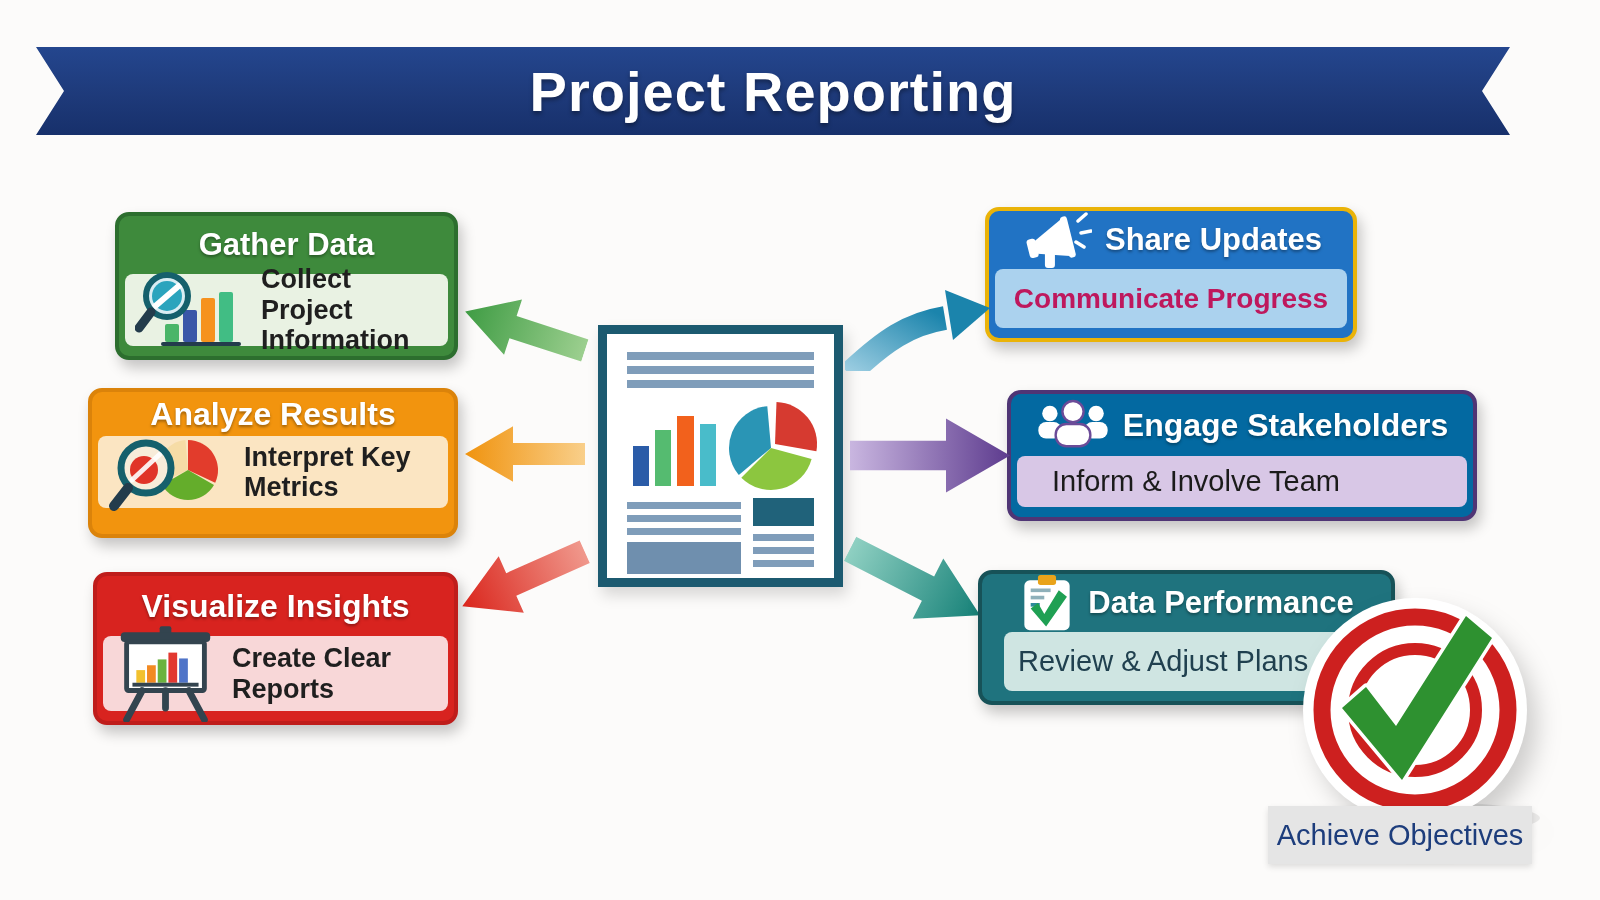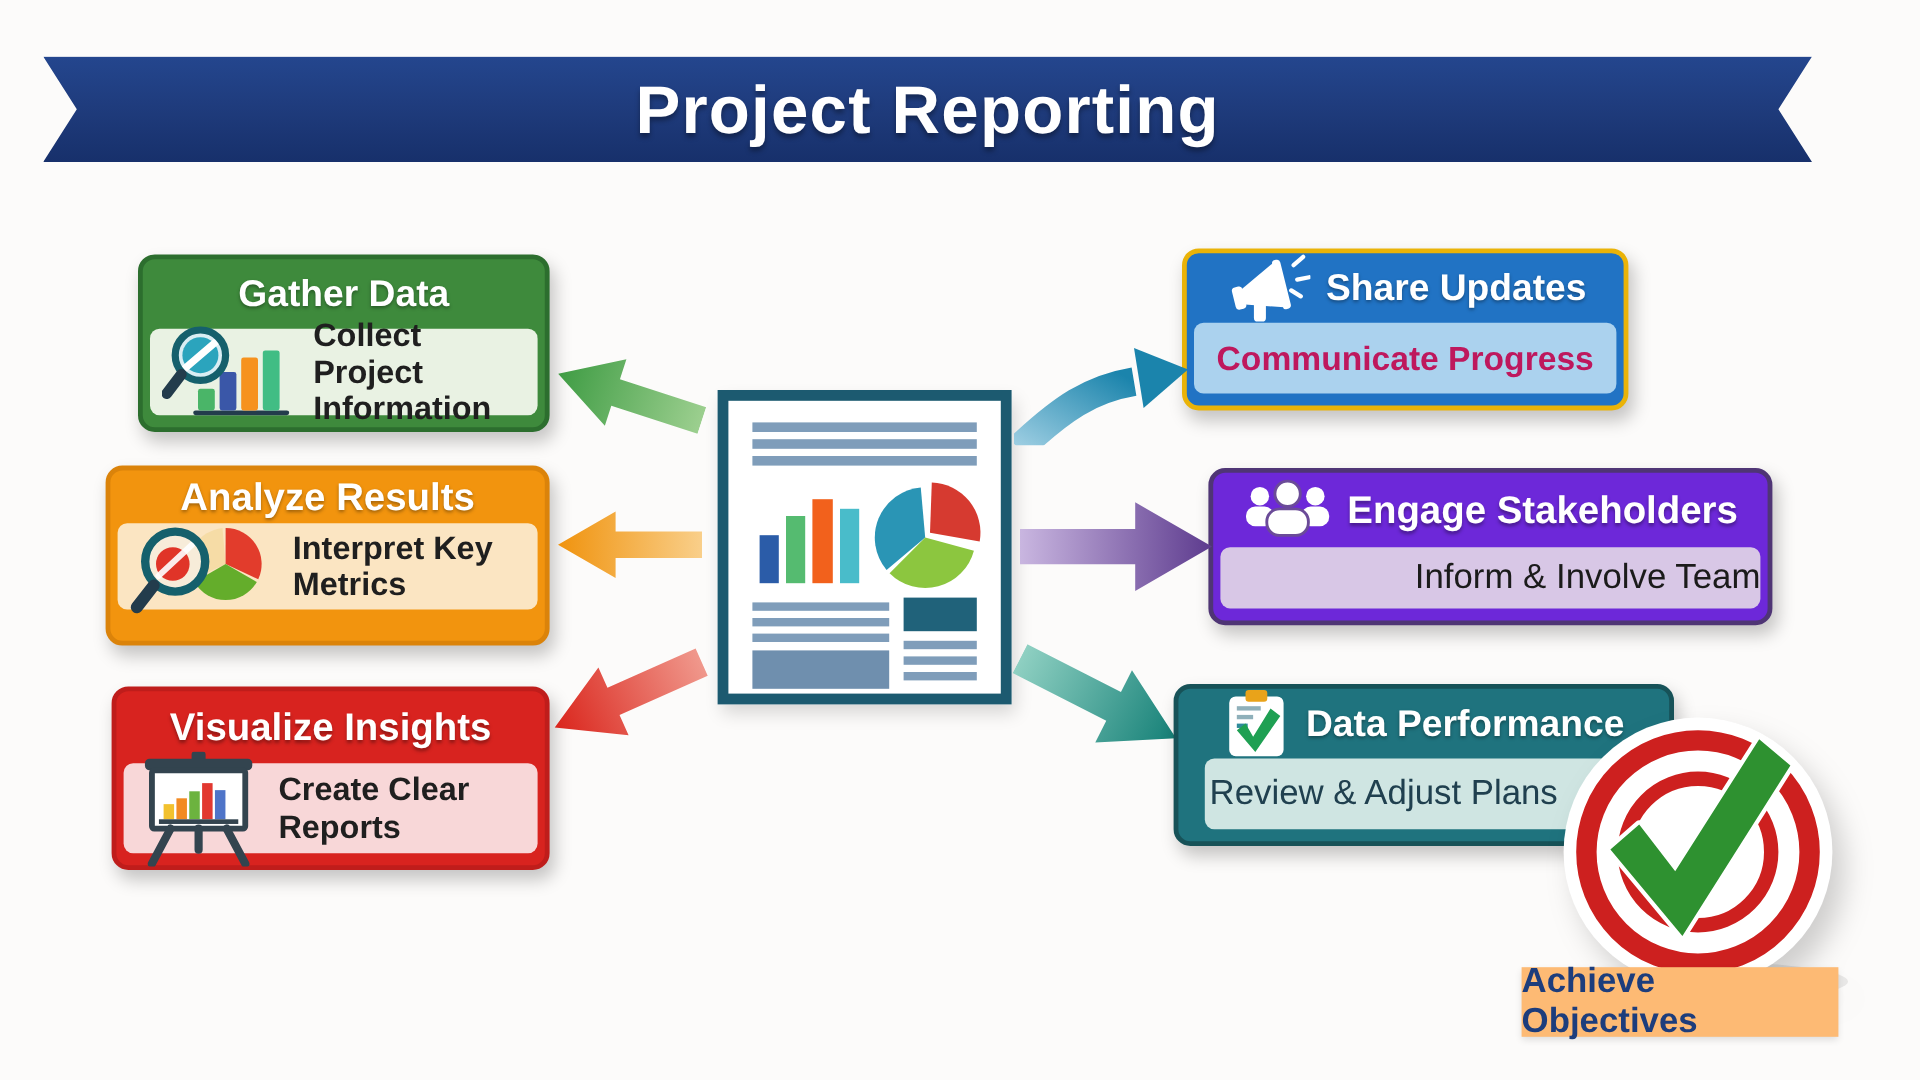--- a/index.html
+++ b/index.html
@@ -28,44 +28,44 @@
   #box-analyze .hdr{height:44px;font-size:32px;}
   #box-analyze .bdy{height:72px;background:#fbe5c2;}
   #box-visualize{left:93px;top:572px;width:365px;height:153px;background:#d8231f;border:4px solid #bf1d1b;}
   #box-visualize .hdr{height:60px;font-size:32px;}
   #box-visualize .bdy{height:75px;background:#f8d7d8;}
 
   #box-share{left:985px;top:207px;width:372px;height:135px;background:#2173c4;border:4px solid #eab308;}
   #box-share .hdr{height:58px;font-size:31px;}
   #box-share .bdy{height:59px;background:#abd2ee;justify-content:center;}
   #box-share .sub{color:#be185d;font-size:28px;}
-  #box-engage{left:1007px;top:390px;width:470px;height:131px;background:#6d28d9;border:4px solid #4f3575;}
+  #box-engage{left:1007px;top:390px;width:470px;height:131px;background:#0369a1;border:4px solid #4f3575;}
   #box-engage .hdr{height:62px;font-size:32px;}
-  #box-engage .bdy{height:51px;background:#d8c7e6;justify-content:flex-end;}
+  #box-engage .bdy{height:51px;background:#d8c7e6;justify-content:flex-start;padding-left:35px;}
   #box-engage .sub{color:#1b1b1b;font-size:29px;font-weight:normal;}
   #box-track{left:978px;top:570px;width:417px;height:135px;background:#1f737e;border:4px solid #175258;z-index:1;}
   #box-track .hdr{height:58px;font-size:31px;}
-  #box-track .bdy{height:59px;background:#cfe5e2;justify-content:flex-start;padding-left:4px;margin-left:22px;}
+  #box-track .bdy{height:59px;background:#cfe5e2;justify-content:flex-start;padding-left:14px;margin-left:22px;}
   #box-track .sub{color:#20404f;font-size:29px;font-weight:normal;}
 
   .lefticon{margin-left:10px;flex:0 0 auto;}
   .lefttext{margin-left:14px;width:192px;}
 
   
   .doc{position:absolute;left:598px;top:325px;width:245px;height:262px;background:#fff;
        border:9px solid #1c5a70;box-sizing:border-box;box-shadow:4px 8px 14px rgba(0,0,0,.15);}
 
   
   .arr{position:absolute;}
 
   
   .badge{position:absolute;left:1290px;top:588px;z-index:5;filter:drop-shadow(10px 14px 12px rgba(0,0,0,.18));}
-  .badge-label{position:absolute;left:1268px;top:806px;width:264px;height:58px;background:#fdba74;
+  .badge-label{position:absolute;left:1268px;top:806px;width:264px;height:58px;background:#e5e5e5;
                z-index:6;display:flex;align-items:center;justify-content:center;
-               font-size:29px;font-weight:bold;color:#1d3d7c;box-shadow:0 3px 6px rgba(0,0,0,.12);}
+               font-size:29px;font-weight:normal;color:#1d3d7c;box-shadow:0 3px 6px rgba(0,0,0,.12);}
 </style>
 </head>
 <body>
 
 <div class="canvas">
 
   <div class="banner">
     <div class="t">Project Reporting</div>
   </div>
 

